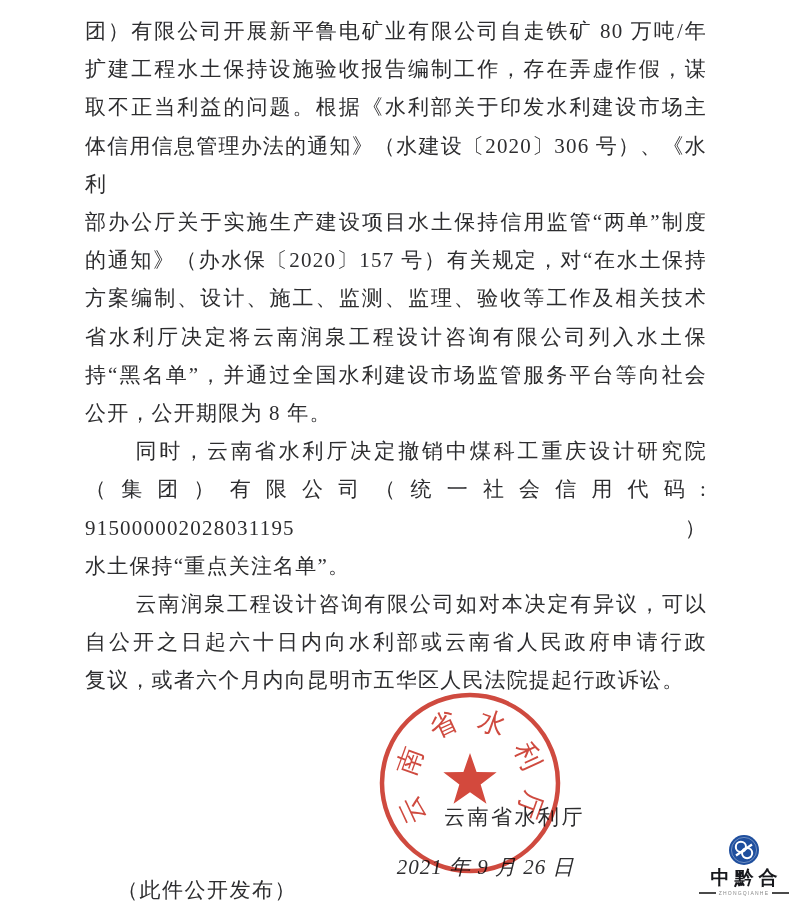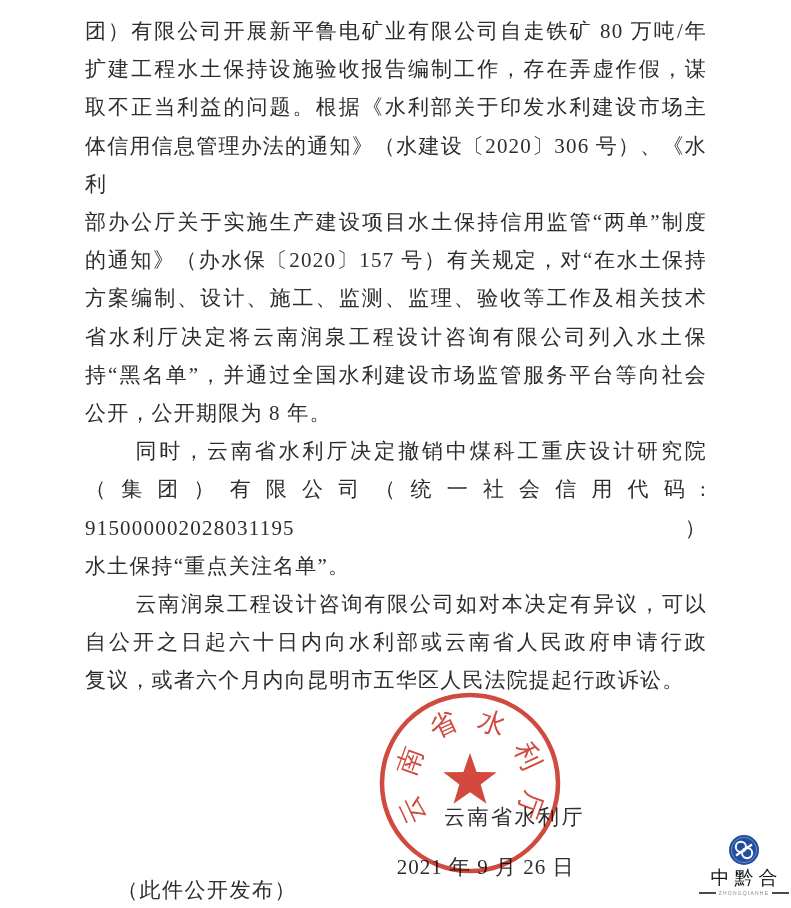--- a/index.html
+++ b/index.html
@@ -30,21 +30,21 @@
   }
   .line.last{text-align-last:left;}
   .para.indent .line.first{text-indent:2.4em;}
   
   .sig-org{
     position:absolute;left:370px;top:803px;width:215px;
     text-align:right;font-size:21px;letter-spacing:2.5px;color:#2d2d2f;
   }
   .sig-date{
     position:absolute;left:378px;top:853px;width:215px;
-    text-align:center;font-size:21px;letter-spacing:1px;color:#2d2d2f;
+    text-align:center;font-size:21px;letter-spacing:1px;color:#2d2d2f;font-style:italic;
   }
   
   .seal{
     position:absolute;left:376px;top:689px;width:188px;height:188px;
     mix-blend-mode:multiply;
     opacity:0.92;
   }
   .seal text{
     font-family:"Liberation Serif","DejaVu Serif",serif;
     font-size:27px;
@@ -56,21 +56,21 @@
     font-size:21px;letter-spacing:1.5px;color:#2d2d2f;
   }
   
   .watermark{
     position:absolute;left:698px;top:834px;width:92px;
     text-align:center;
     font-family:"Liberation Sans","DejaVu Sans",sans-serif;
   }
   .watermark .emblem{display:block;margin:0 auto 2px auto;}
   .logo-name{
-    font-size:19px;font-weight:normal;color:#17181c;
+    font-size:19px;font-weight:bold;color:#17181c;
     letter-spacing:5px;line-height:20px;
     text-indent:5px; 
   }
   .logo-tagline{
     margin-top:2px;
     display:flex;align-items:center;justify-content:center;gap:3px;
   }
   .logo-tagline .tl-line{display:inline-block;width:17px;height:1.5px;background:#4a4a4a;}
   .logo-tagline .tl-text{font-size:5px;color:#8a8a8a;letter-spacing:1.2px;line-height:6px;}
 </style>

